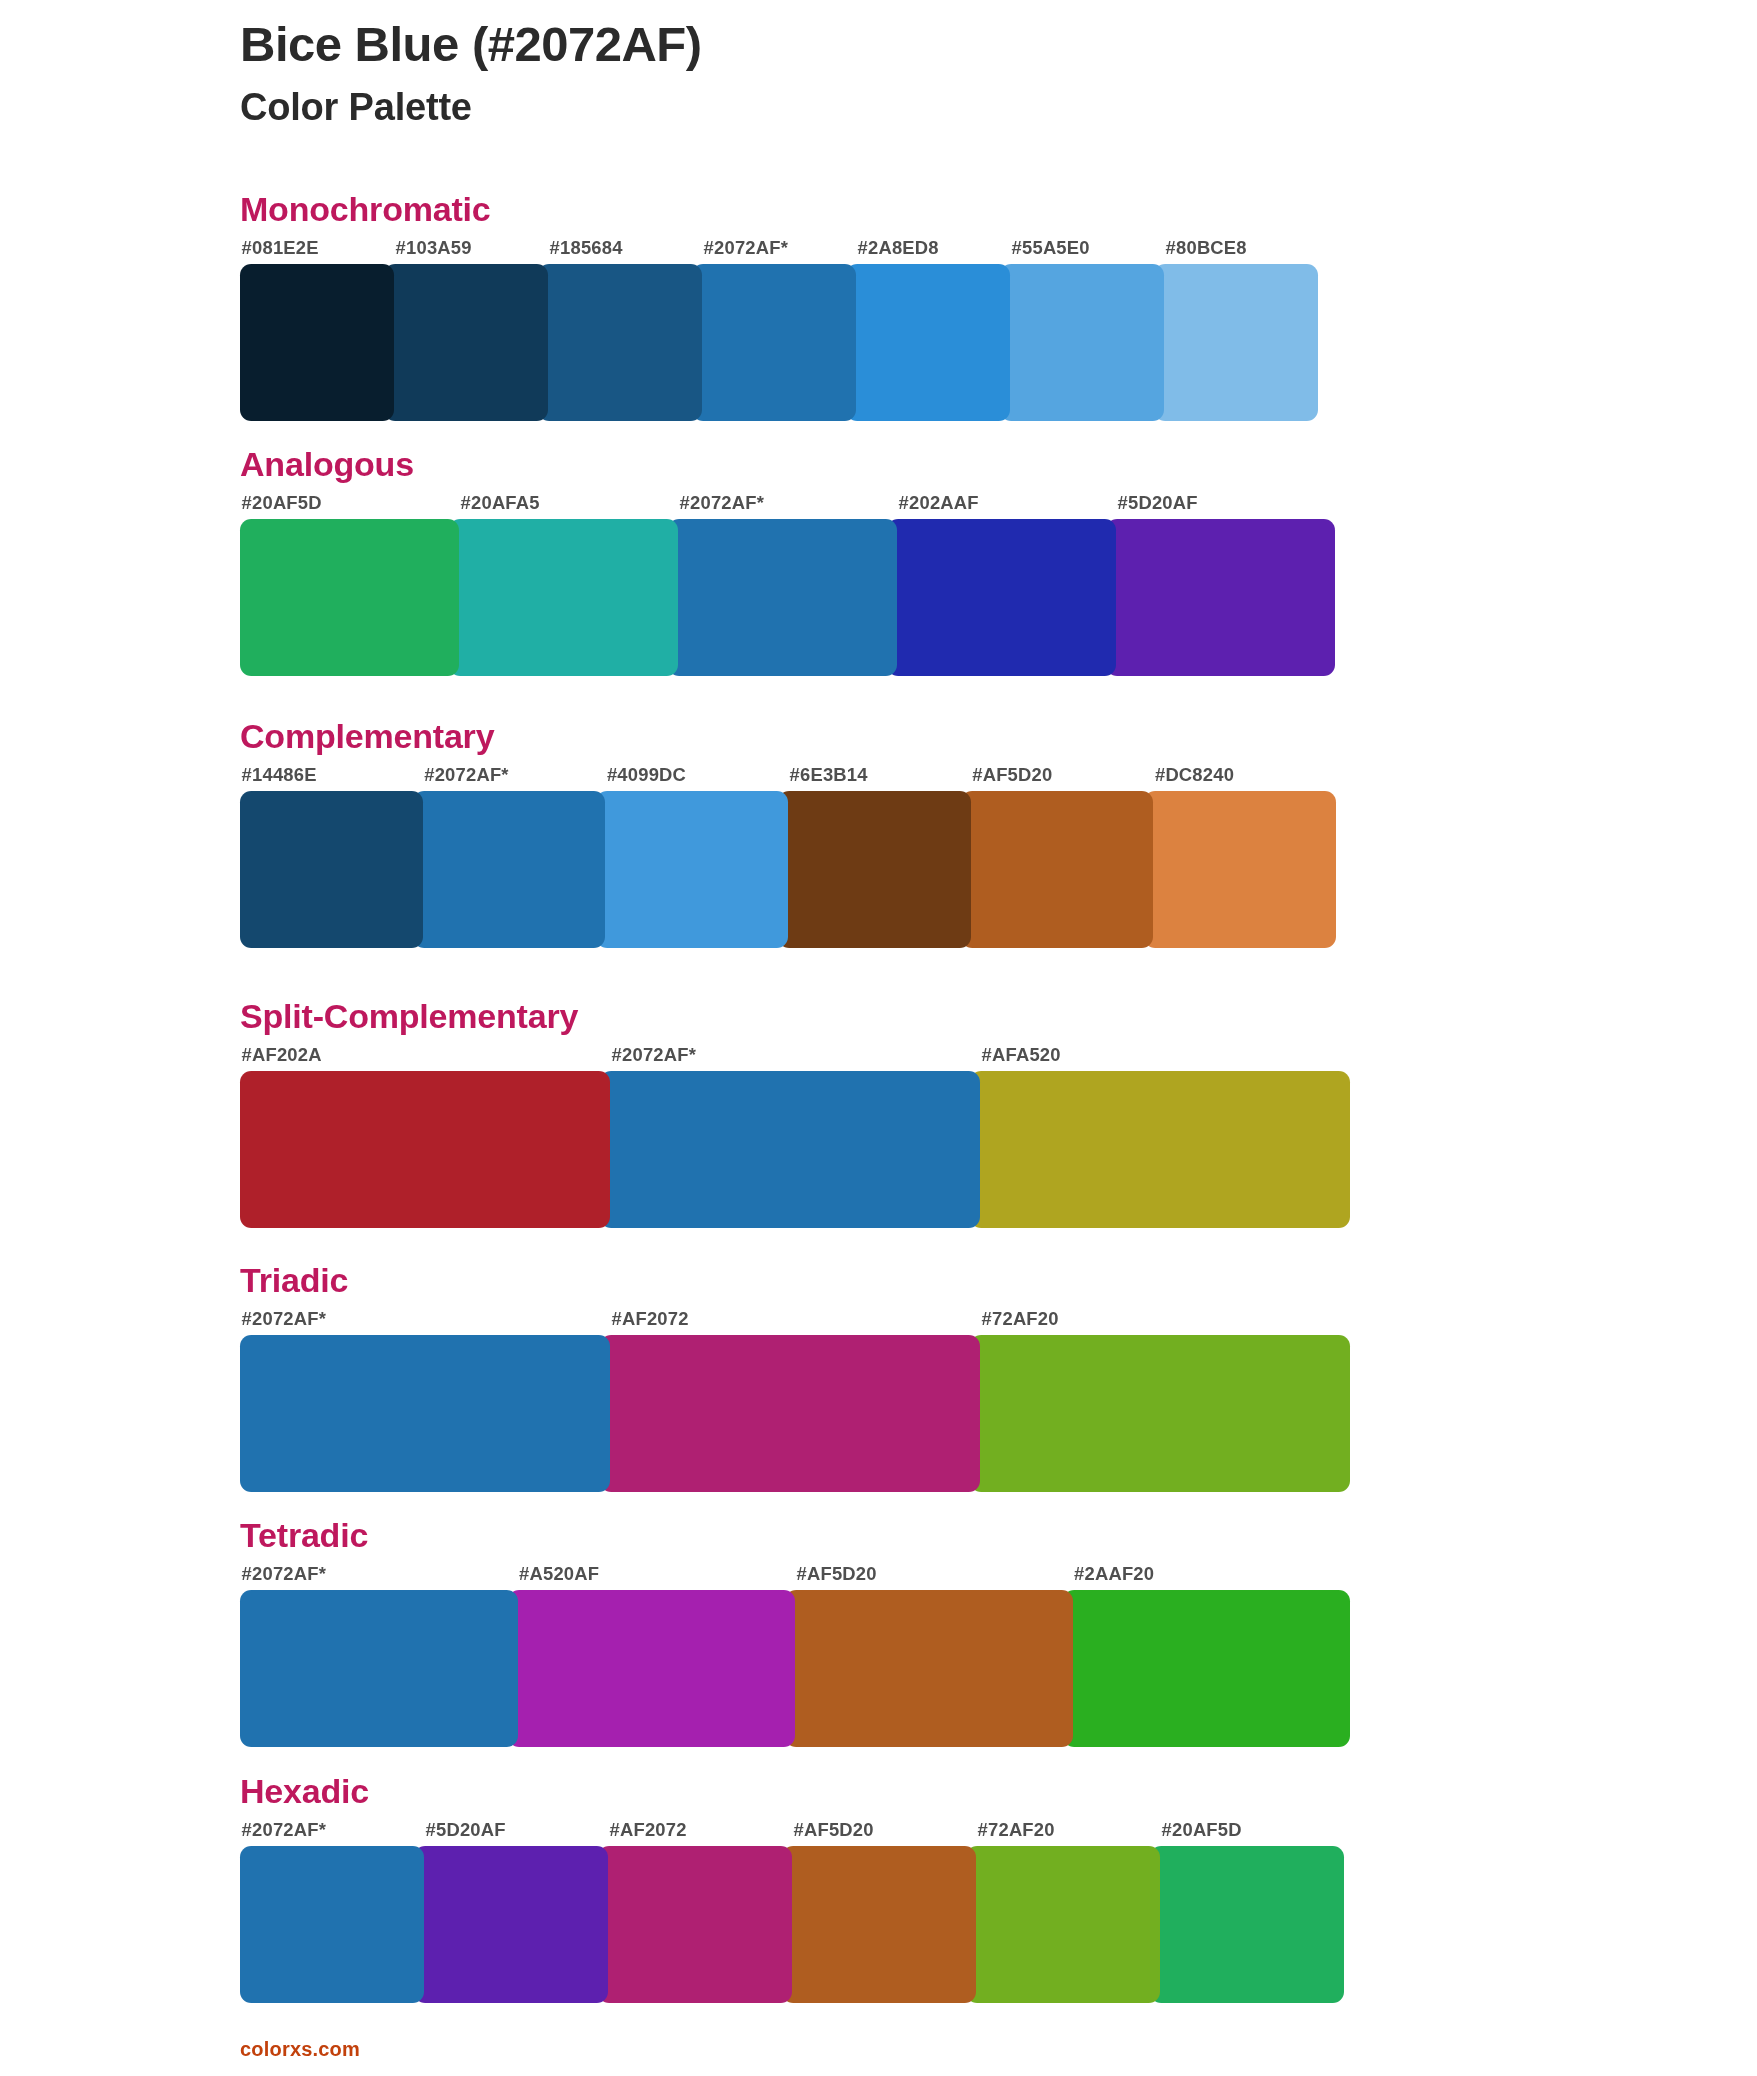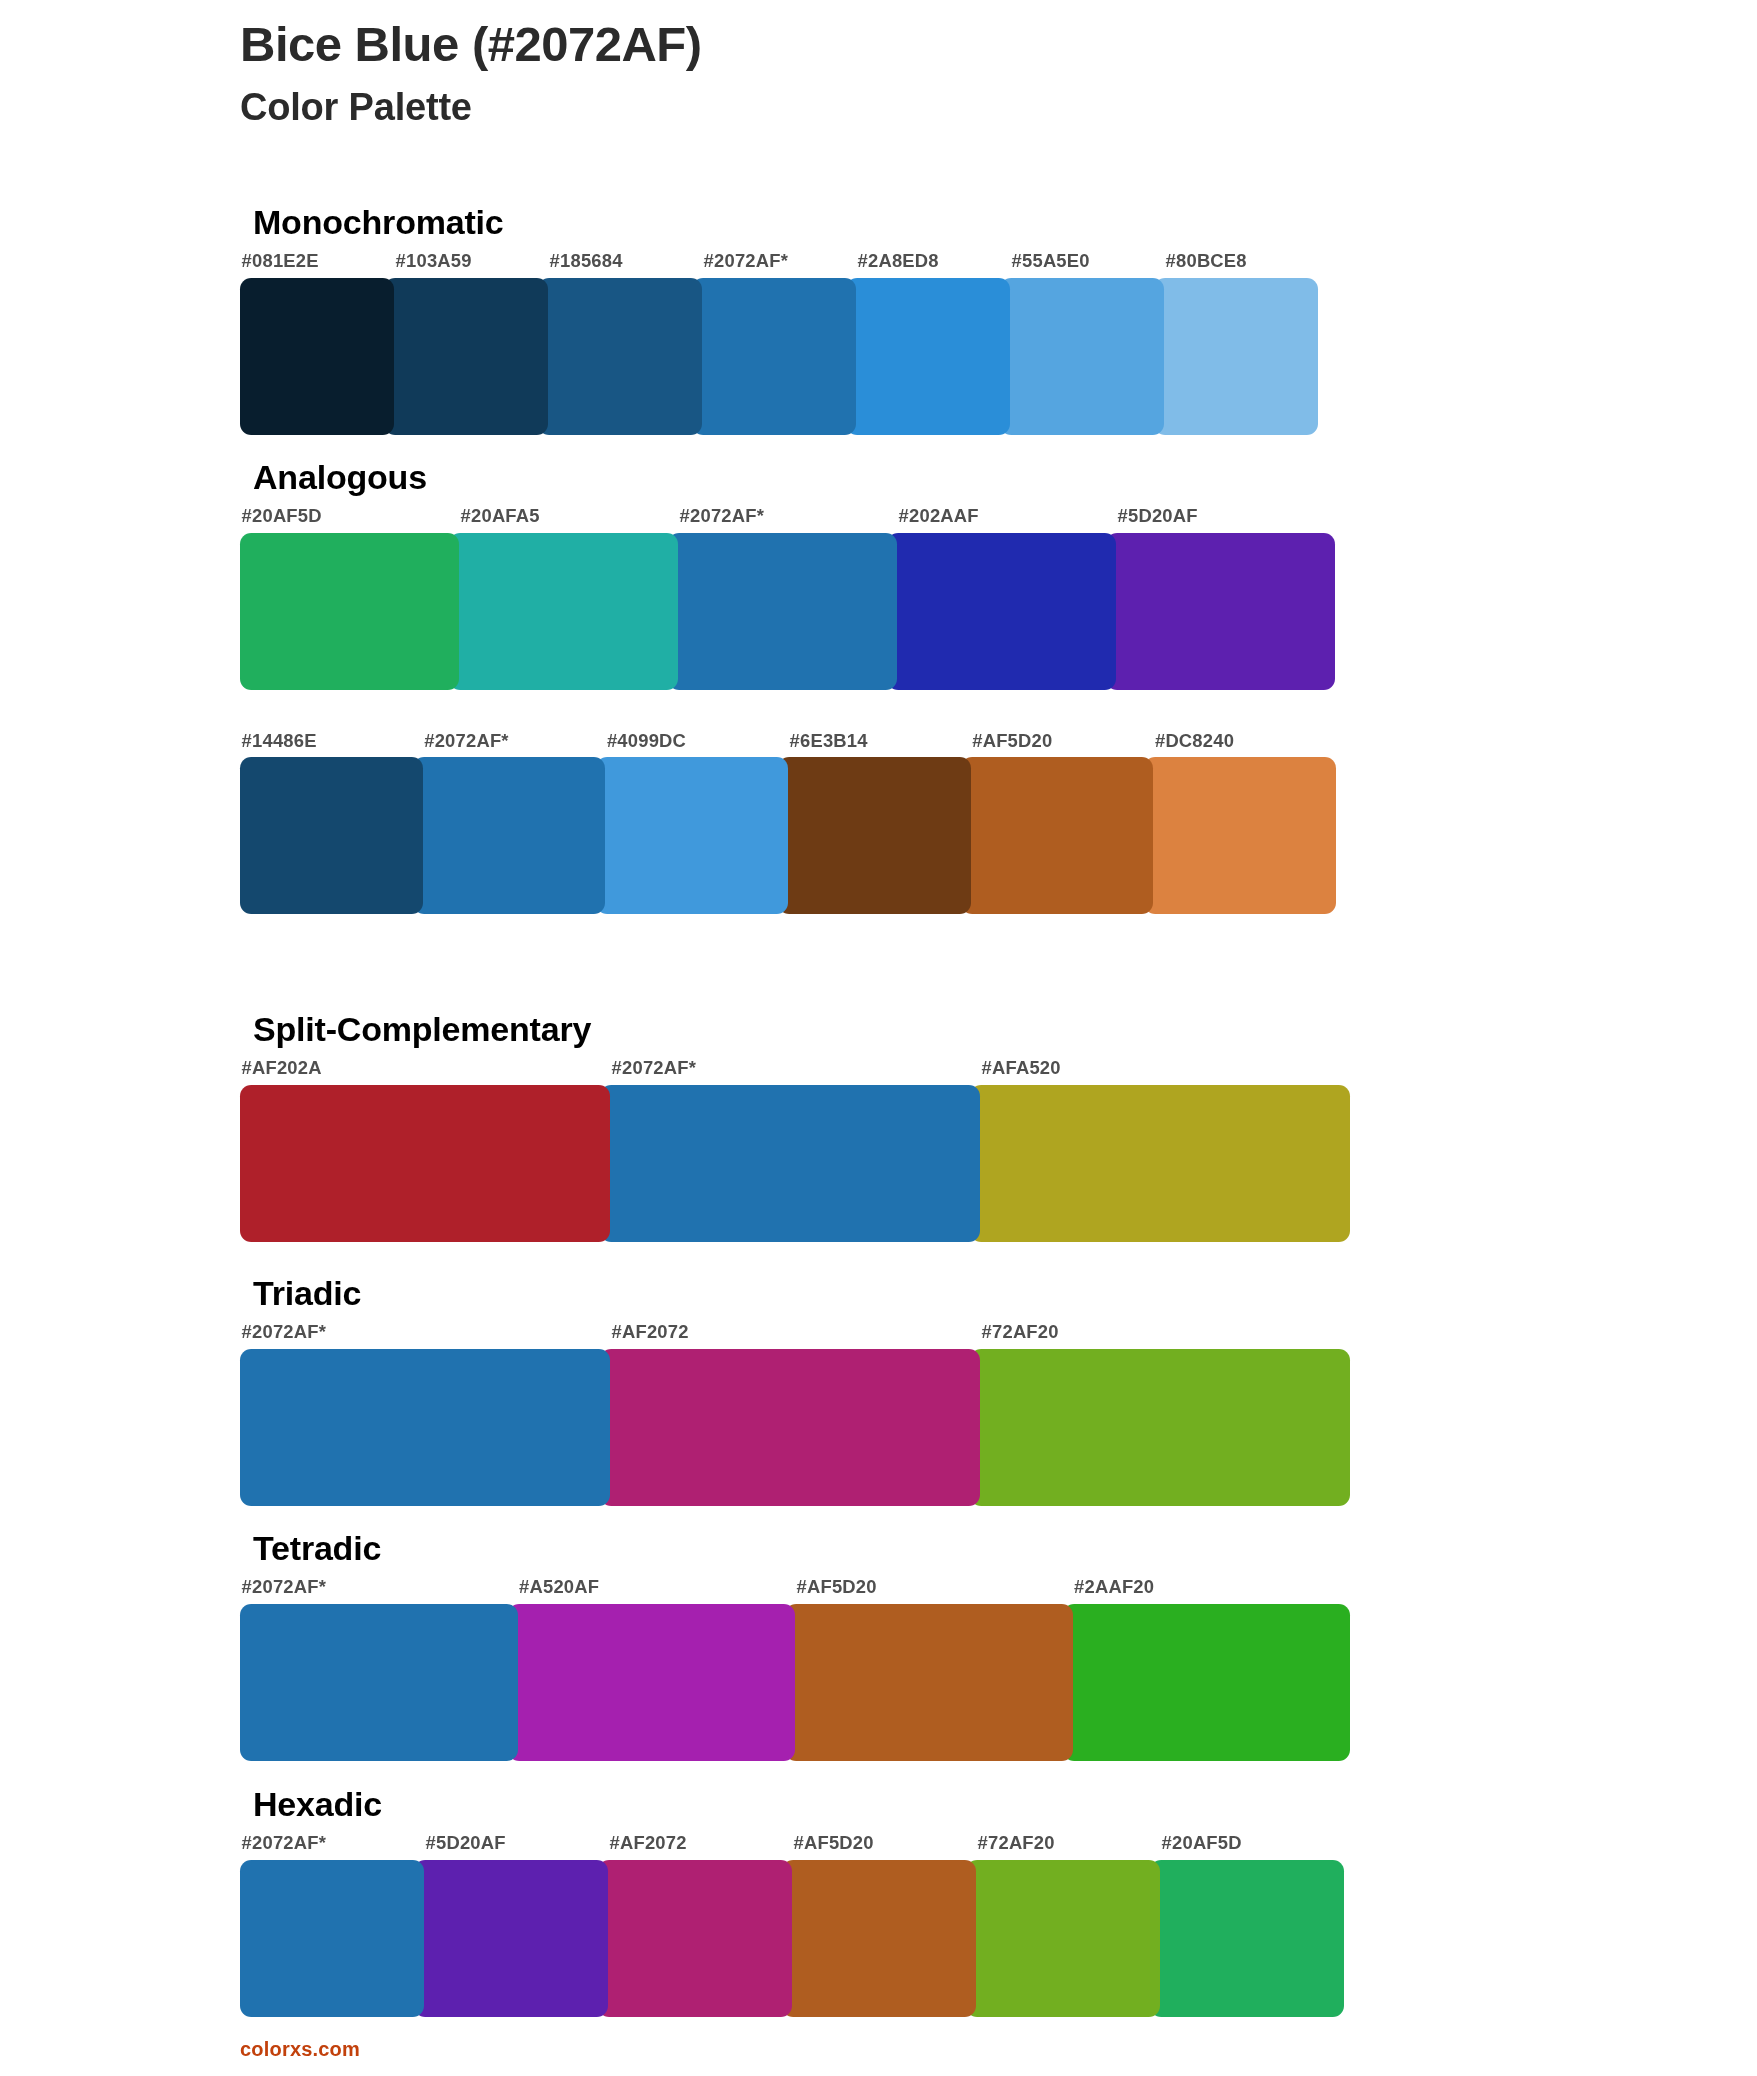--- a/index.html
+++ b/index.html
@@ -55,24 +55,24 @@
     top: 0;
     width: 1757px;
   }
   .section {
     position: absolute;
     left: 240px;
   }
   .section-heading {
     font-size: 34px;
     font-weight: bold;
-    color: #000000;
+    color: #be185d;
     letter-spacing: -0.2px;
     line-height: 1;
-    margin: 13px;
+    margin: 0;
     white-space: nowrap;
   }
   .swatch-row {
     position: relative;
     display: flex;
     align-items: flex-start;
     margin-top: 12.8px;
   }
   .swatch-cell {
     position: relative;
@@ -174,20 +174,21 @@
             <span class="swatch-label">#202AAF</span>
             <span class="swatch-chip" style="background: rgb(32, 42, 175); height: 157px;"></span>
           </div>
           <div class="swatch-cell" style="width: 219px; z-index: 1;">
             <span class="swatch-label">#5D20AF</span>
             <span class="swatch-chip" style="background: rgb(93, 32, 175); height: 157px;"></span>
           </div>
         </div>
       </div>
       <div class="section" style="top: 719px; width: 1096px;">
+        <div class="section-heading">Complementary</div>
         <div class="swatch-row" style="width: 1096px;">
           <div class="swatch-cell" style="width: 183px; z-index: 6;">
             <span class="swatch-label">#14486E</span>
             <span class="swatch-chip" style="background: rgb(20, 72, 110); height: 157px;"></span>
           </div>
           <div class="swatch-cell" style="width: 183px; z-index: 5;">
             <span class="swatch-label">#2072AF*</span>
             <span class="swatch-chip" style="background: rgb(32, 114, 175); height: 157px;"></span>
           </div>
           <div class="swatch-cell" style="width: 183px; z-index: 4;">

